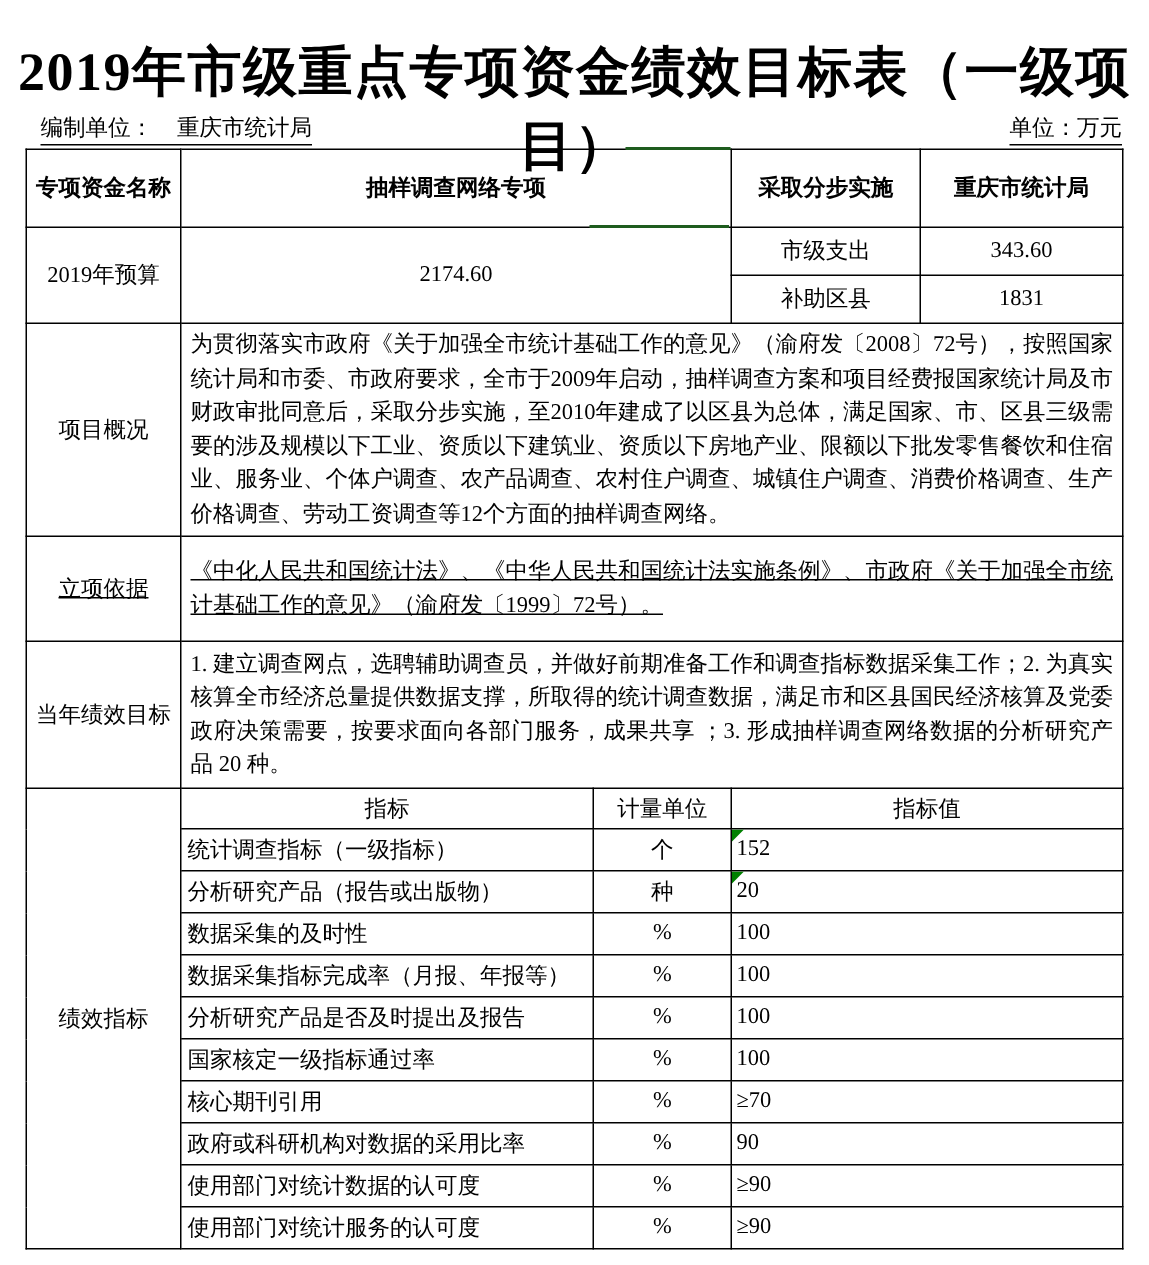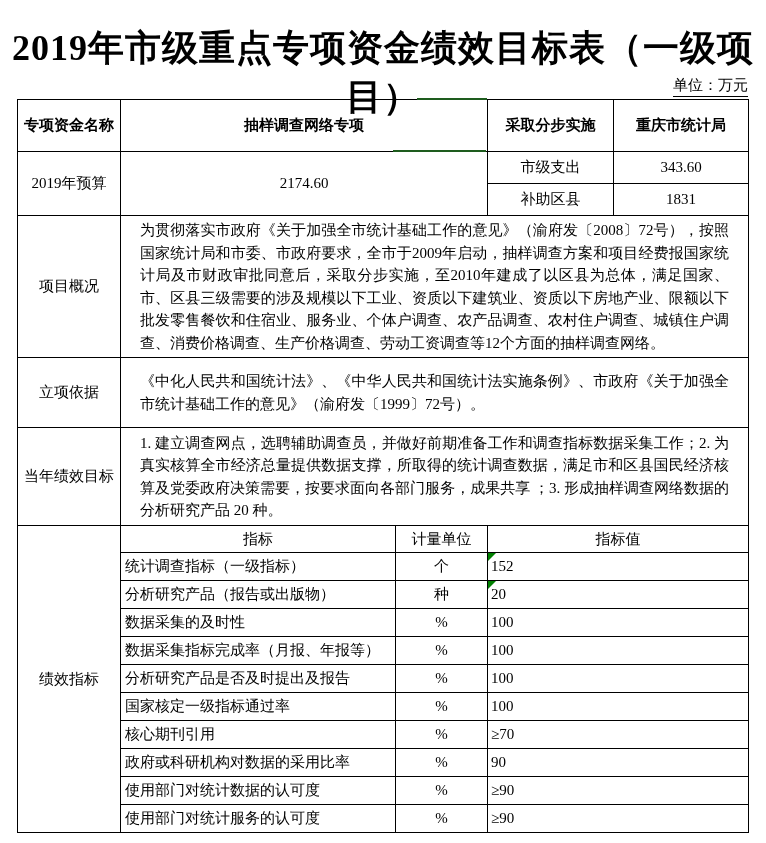--- a/index.html
+++ b/index.html
@@ -19,42 +19,43 @@
   .meta .right{position:absolute;right:0;top:0;border-bottom:1px solid #000;padding-bottom:1px;}
   .meta .gap{display:inline-block;width:16px;}
   table.main{
     position:absolute;top:99px;left:17px;width:731px;
     border-collapse:collapse;table-layout:fixed;font-size:15px;
   }
   table.main td{
     border:1.5px solid #000;vertical-align:middle;overflow:hidden;
   }
   tr.r1{height:52px;font-weight:bold;} tr.r2{height:32px;} tr.r3{height:135px;}
-  tr.r4{height:70px;} tr.r5{height:98px;} tr.rh{height:27px;} tr.ri{height:28px;}
+  tr.r4{height:70px;text-decoration:underline;} tr.r5{height:98px;} tr.rh{height:27px;} tr.ri{height:28px;}
   td.lbl{text-align:center;padding:0 2px;}
   td.ctr{text-align:center;padding:0 2px;}
   td.txt{
-    text-align:justify;padding:3px 19px;line-height:22.5px;
+    text-align:justify;padding:3px 6px;line-height:22.5px;
   }
   td.iname{text-align:left;padding:0 4px 0 4px;}
   td.ival{text-align:left;padding:0 2px 0 3px;position:relative;margin-top:48px;}
   .flag{
     position:absolute;top:0;left:0;width:0;height:0;display:block;
     border-top:8px solid #008000;border-right:8px solid transparent;
   }
   .artifact{position:absolute;height:2px;background:#1e5c1e;z-index:5;}
   #artifact-top{left:417px;top:98px;width:70px;}
   #artifact-mid{left:393px;top:150px;width:93px;}
 </style>
 </head>
 <body>
 
 <div class="title">2019年市级重点专项资金绩效目标表（一级项目）</div>
 
 <div class="meta">
+  <span class="left"><span>编制单位：</span><span class="gap"></span><span>重庆市统计局</span></span>
   <span class="right">单位：万元</span>
 </div>
 
 <table class="main">
   <colgroup>
     <col style="width:103px">
       <col style="width:275px">
       <col style="width:92px">
       <col style="width:126px">
       <col style="width:135px">

